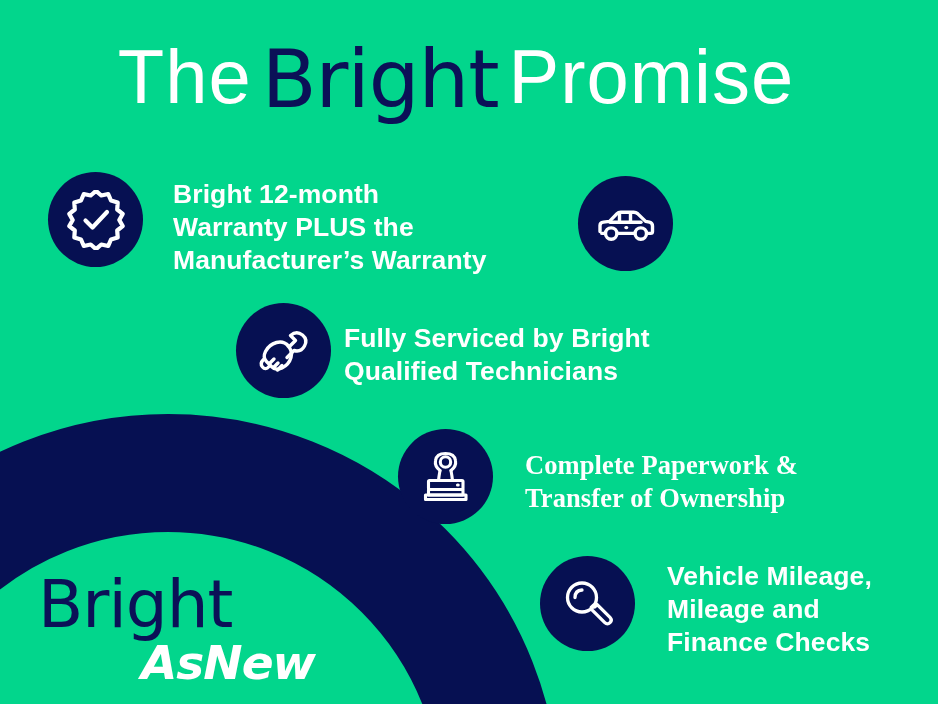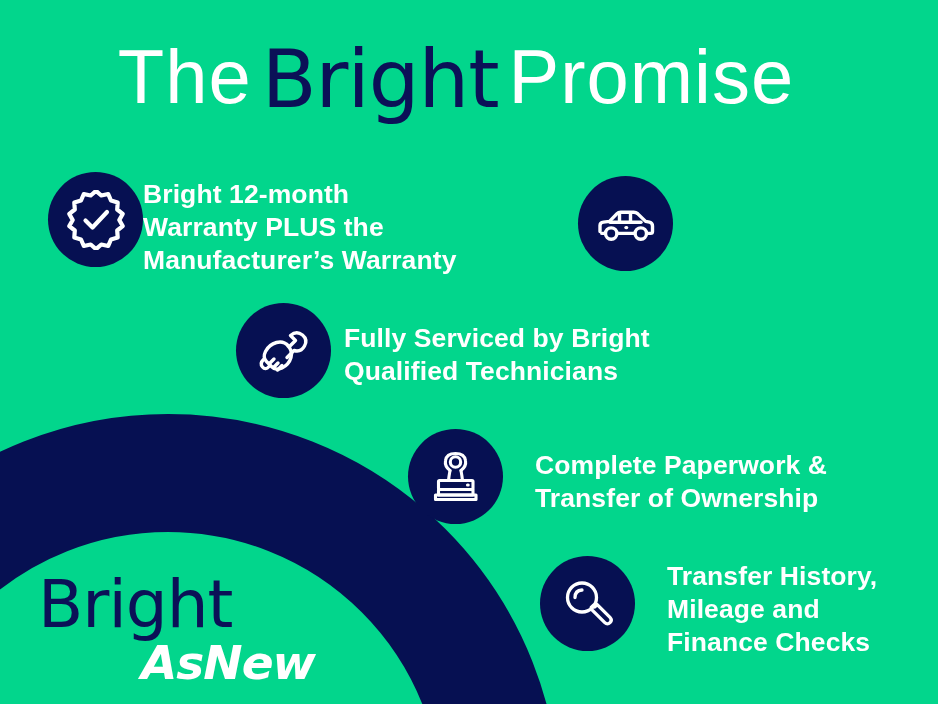--- a/index.html
+++ b/index.html
@@ -76,33 +76,34 @@
     border-radius: 50%;
     background: #061052;
     display: flex;
     align-items: center;
     justify-content: center;
   }
   .feature .badge svg {
     display: block;
   }
   .feature .copy {
+    margin-left: 30px;
     color: #ffffff;
     font-size: 26.5px;
     font-weight: bold;
     line-height: 33px;
     letter-spacing: 0.1px;
     white-space: pre-line;
     padding-top: 6px;
   }
 
   #feature-1 { left: 48px;  top: 172px; }
   #feature-2 { left: 578px; top: 176px; }
   #feature-3 { left: 236px; top: 303px; }
-  #feature-4 { left: 408px; top: 429px; }
+  #feature-4 { left: 398px; top: 429px; font-family: Liberation Serif, serif; }
   #feature-5 { left: 540px; top: 556px; }
 
   #feature-2 .copy { margin-left: 31px; }
   #feature-3 .copy { margin-left: 13px; }
   #feature-4 .copy { margin-left: 32px; padding-top: 20px; }
   #feature-5 .copy { margin-left: 32px; padding-top: 4px; }
   #feature-2 .copy { padding-top: 5px; }
   #feature-3 .copy { padding-top: 19px; }
 
   
@@ -227,21 +228,21 @@
     <div class="badge">
       <span>
         <svg width="60" height="60" viewBox="0 0 60 60" fill="none" stroke="#ffffff" stroke-width="3.3" stroke-linecap="round" stroke-linejoin="round">
           <circle cx="24" cy="23.5" r="14.5"></circle>
           <path d="M17 23.5 Q17 16.5 24 16"></path>
 
           <path d="M33.2 33.5 L35.8 30.9 L36.9 32.9 L39.2 30.6 L52 43.4 Q54.6 46 52 48.6 Q49.4 51.2 46.8 48.6 L34 35.8 Z"></path>
         </svg>
       </span>
     </div>
-    <div class="copy">Transfer History,
+    <div class="copy">Vehicle Mileage,
 Mileage and
 Finance Checks</div>
   </div>
 
   <div class="logo">
     <div class="logo-bright">Bright</div>
     <div class="logo-asnew">AsNew</div>
   </div>
 
 </div>

